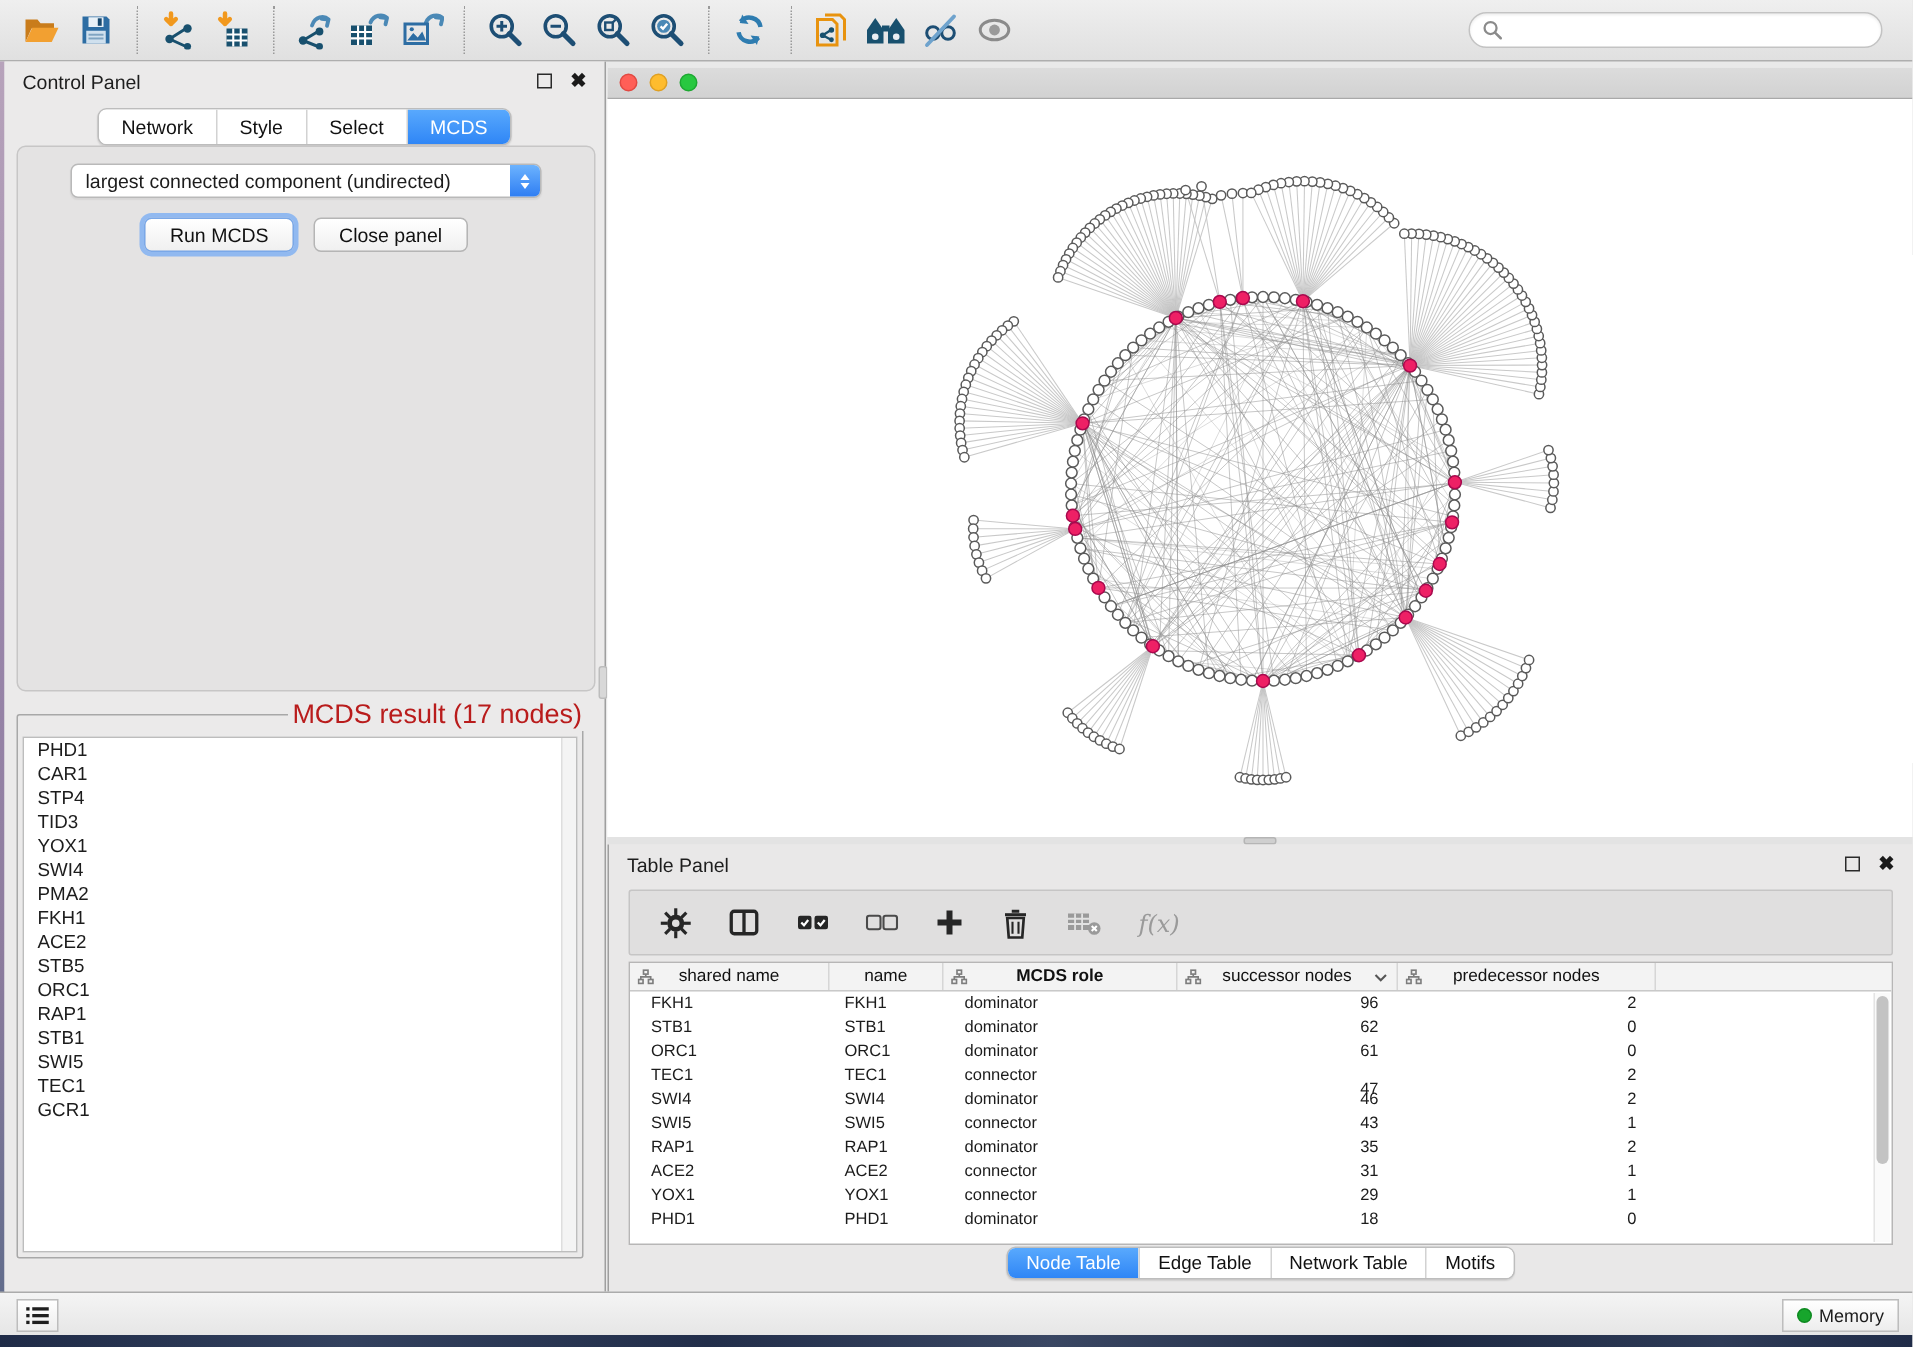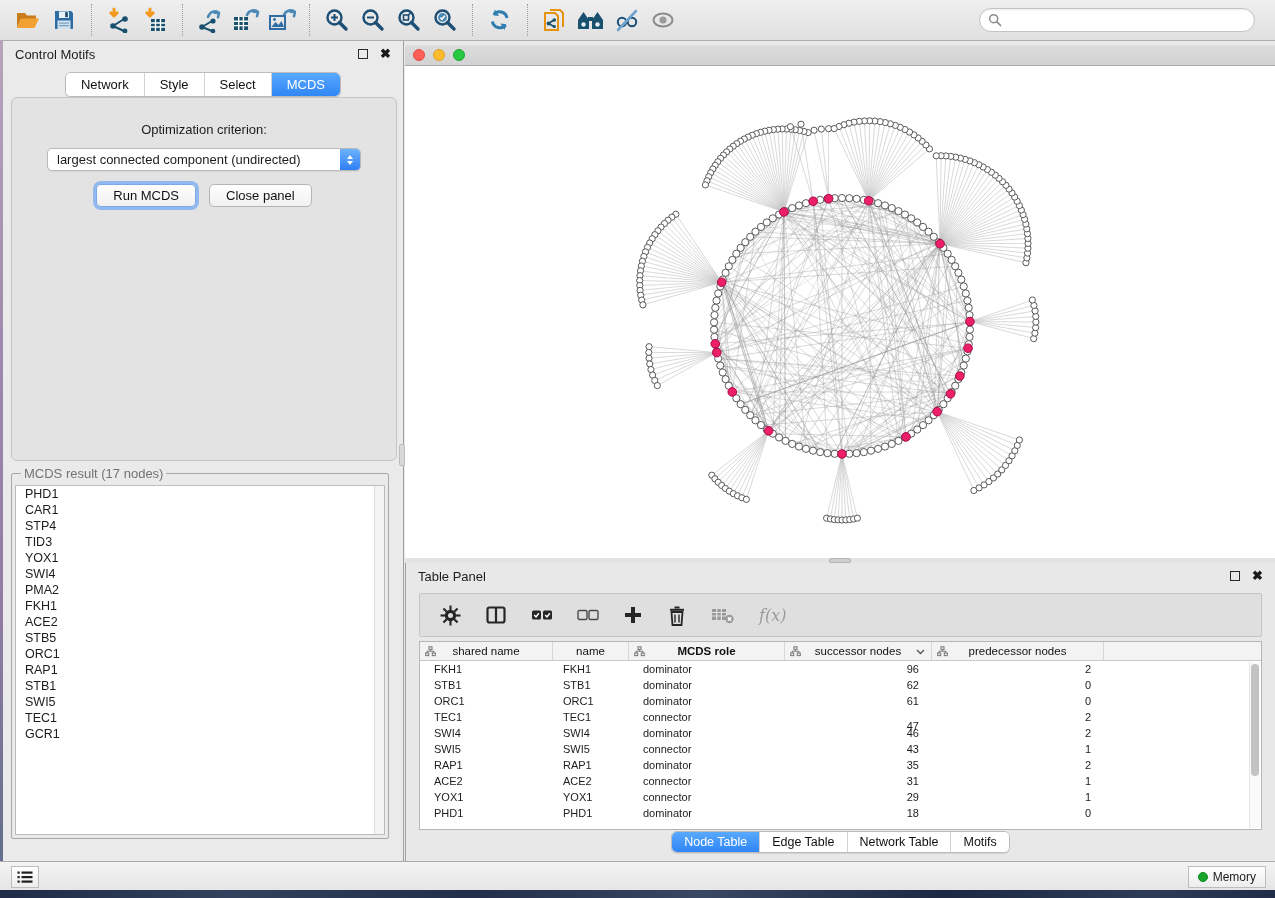--- a/index.html
+++ b/index.html
@@ -51,21 +51,21 @@
   .stepper i { width:0; height:0; border-left:3.5px solid transparent; border-right:3.5px solid transparent; display:block; }
   .stepper .up { border-bottom:4px solid #fff; }
   .stepper .dn { border-top:4px solid #fff; }
   .btn-row { margin-top:13px; display:flex; justify-content:center; gap:13px; }
   .pbtn { height:23px; padding:0 16px; font:13px "Liberation Sans",sans-serif; color:#111;
     background:linear-gradient(#ffffff,#f0f0f0); border:1px solid #b5b5b5; border-radius:5px; cursor:pointer; }
   .pbtn.focused { box-shadow:0 0 0 3px rgba(77,152,252,.55); border-color:#7aa8e8; }
 
   fieldset.mcds { position:absolute; left:8px; top:425px; width:378px; height:373px;
     border:1px solid #a8a8a8; border-radius:2px; padding:4px 3px 3px 3px; background:transparent; }
-  fieldset.mcds legend { font-size:13px; padding:0 3px; margin-left:6px; color:#737373; }
+  fieldset.mcds legend { font-size:18px; padding:0 3px; margin-left:6px; color:#b91c1c;text-align:right; }
   .mcds-list { position:relative; width:100%; height:100%; background:#fff; border:1px solid #bdbdbd; overflow:hidden; }
   .mcds-item { font-size:12.5px; line-height:16px; padding-left:9px; }
   .mcds-scroll { position:absolute; right:0; top:0; bottom:0; width:10px; background:#f4f4f4; border-left:1px solid #dedede; }
 
   
   .network-window { position:absolute; left:405px; top:45px; width:870px; height:513px; background:#fff; }
   .net-titlebar { height:21px; background:linear-gradient(#dcdcdc,#d2d2d2); border-bottom:1px solid #a9a9a9;
     display:flex; align-items:center; padding:0 8px; position:relative; }
   .lights { display:flex; gap:8px; }
   .light { width:12px; height:12px; border-radius:50%; cursor:pointer; }
@@ -270,37 +270,36 @@
         <path d="M8.7 8.7 L12.5 12.5" stroke="#8b8b8b" stroke-width="1.7" stroke-linecap="round"></path>
       </svg>
       <input type="text" aria-label="search" placeholder="" style="">
     </div>
   </div>
 
   <div class="left-sliver"></div>
 
   <div class="control-panel">
     <div class="panel-header">
-      <span class="panel-title">Control Motifs</span>
+      <span class="panel-title">Control Panel</span>
       <span class="spacer"></span>
       <span class="float-icon"></span>
       <span class="close-icon">✖</span>
     </div>
 
     <div class="cp-tabs-row">
       <div class="seg" id="cp-tabs">
           <button class="seg-btn">Network</button>
           <button class="seg-btn">Style</button>
           <button class="seg-btn">Select</button>
           <button class="seg-btn active">MCDS</button>
         </div>
     </div>
 
     <div class="inner-box">
-      <div class="opt-label">Optimization criterion:</div>
       <div class="select">
         <span class="sel-text">largest connected component (undirected)</span>
         <span class="stepper">
             <i class="up"></i>
             <i class="dn"></i>
           </span>
       </div>
       <div class="btn-row">
         <button class="pbtn focused">Run MCDS</button>
         <button class="pbtn">Close panel</button>

